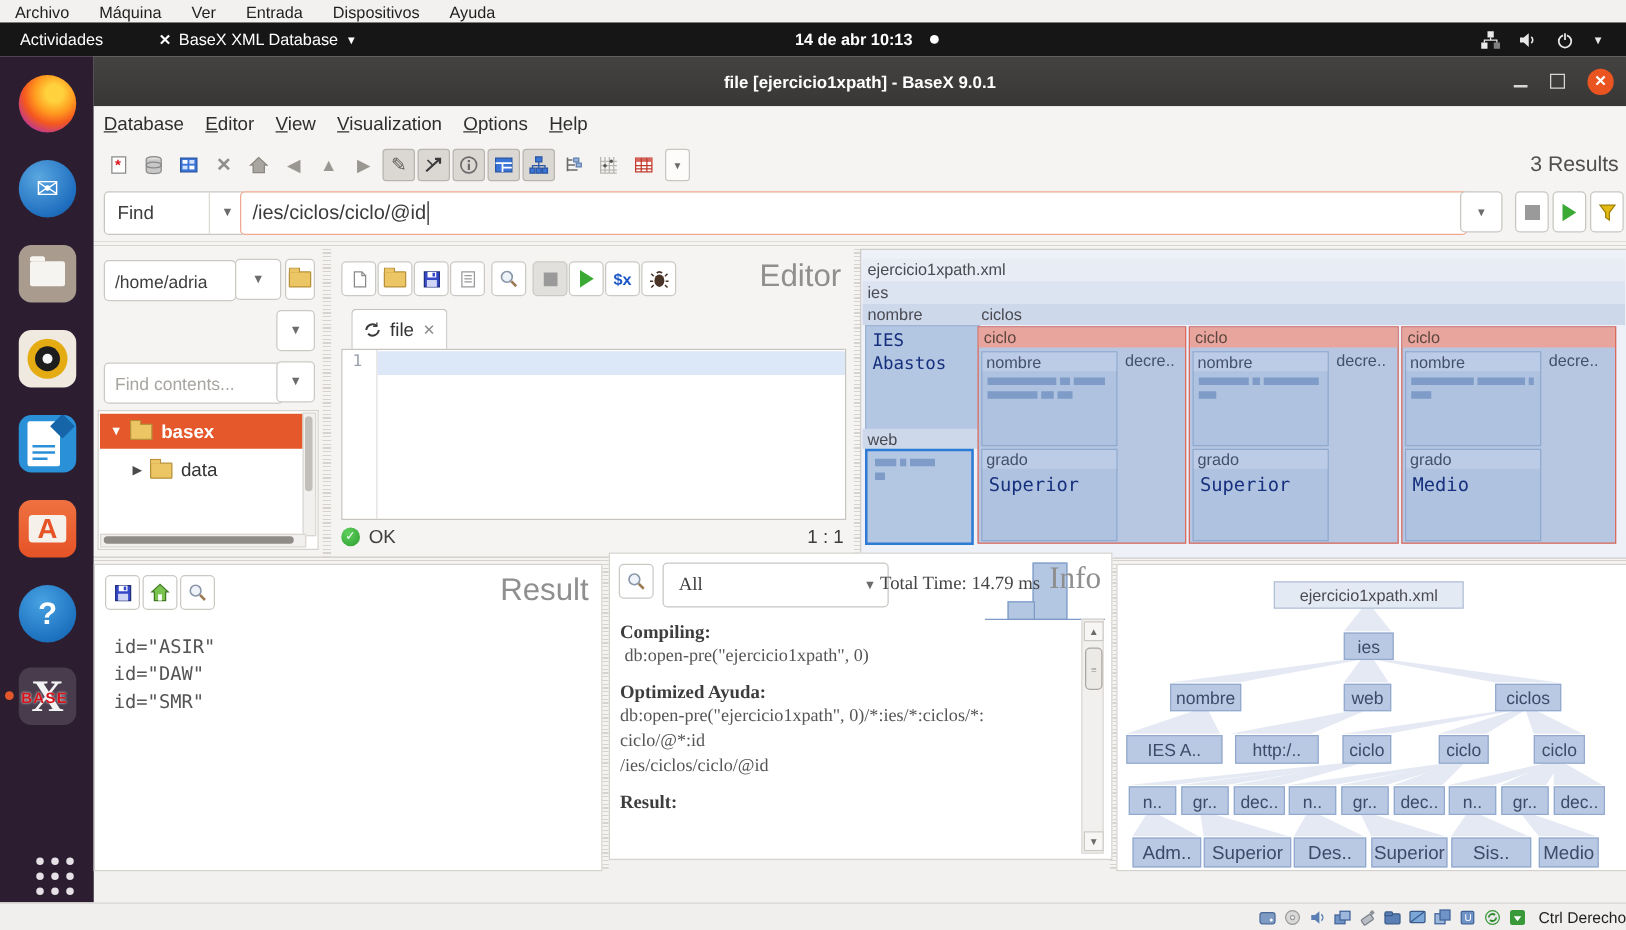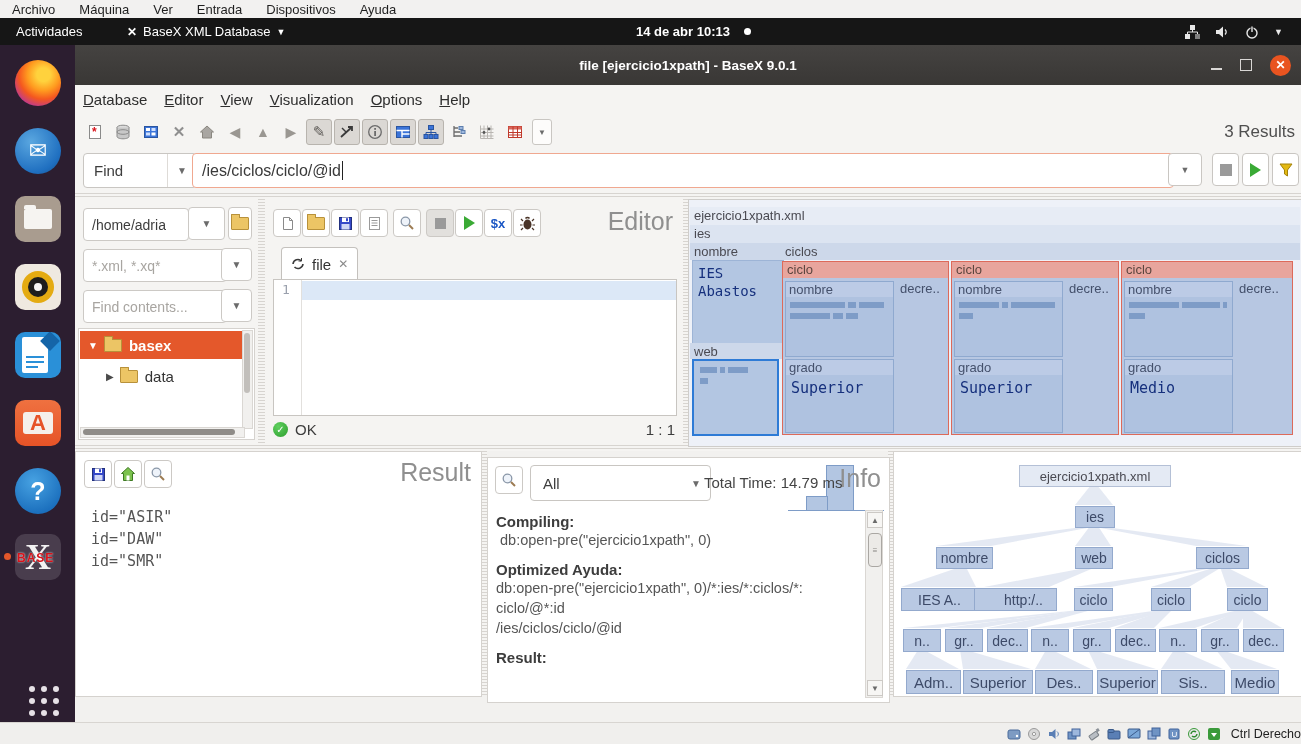--- a/index.html
+++ b/index.html
@@ -337,23 +337,20 @@
   <div class="abs split" style="left:888px;top:451px;width:5px;height:244px;"></div>
 
   <div class="abs" style="left:75px;top:199px;width:183px;height:246px;background:#f5f4f2;">
     <div class="tinput" style="left:8px;top:9px;width:88px;">
       <span style="white-space:nowrap;overflow:hidden;">/home/adria</span>
     </div>
     <button class="arrbtn" style="left:113px;top:8px;width:37px;">▼</button>
     <button class="arrbtn" style="left:153px;top:8px;width:24px;">
       <span class="folder"></span>
     </button>
-    <div class="tinput" style="left:8px;top:50px;width:126px;">
-      <span class="ph">*.xml, *.xq*</span>
-    </div>
     <button class="arrbtn" style="left:146px;top:49px;width:31px;">▼</button>
     <div class="tinput" style="left:8px;top:91px;width:126px;">
       <span class="ph">Find contents...</span>
     </div>
     <button class="arrbtn" style="left:146px;top:90px;width:31px;">▼</button>
 
     <div class="panel abs" style="left:3px;top:129px;width:175px;height:110px;overflow:hidden;">
       <div class="treerow" style="top:2px;background:#e4582b;color:#fff;font-weight:bold;right:9px;">
         <span style="margin:0 6px 0 8px;font-size:10px;">▼</span>
         <span class="folder" style="margin-right:7px;"></span>
@@ -535,21 +532,21 @@
         </svg>
     </button>
     <span class="ptitle abs" style="right:10px;top:6px;">Result</span>
     <div class="mono" style="position:absolute;left:15px;top:54px;font-size:15px;color:#555;line-height:22px;">
       <div>id="ASIR"</div>
       <div>id="DAW"</div>
       <div>id="SMR"</div>
     </div>
   </div>
 
-  <div class="panel abs" style="left:487px;top:457px;width:401px;height:244px;overflow:hidden;">
+  <div class="panel abs" style="left:487px;top:442px;width:401px;height:244px;overflow:hidden;font-family:Liberation Serif, serif;">
     <button class="btn2" style="left:7px;top:8px;">
       <svg width="16" height="16">
           <circle cx="6.5" cy="6.5" r="4.3" fill="#eef3fa" stroke="#8a97a8" stroke-width="1.3"></circle>
           <path d="M10 10l4 4" stroke="#9c7b52" stroke-width="2"></path>
         </svg>
     </button>
     <div class="combo" style="left:42px;top:7px;width:167px;height:34px;padding-left:12px;">
       <span>All</span>
       <span class="arr" style="border-left:none;">▼</span>
     </div>
@@ -607,21 +604,21 @@
         <polygon points="280,198 286,198 329,217 267,217"></polygon>
         <polygon points="322,198 328,198 383,217 337,217"></polygon>
       </g>
     </svg>
     <div class="tnode" style="left:125px;top:13px;width:150px;height:20px;background:#e4eaf4;border-color:#b4c0d6;color:#4a4a52;font-size:13px;">ejercicio1xpath.xml</div>
     <div class="tnode" style="left:181px;top:54px;width:38px;height:20px;">ies</div>
     <div class="tnode" style="left:42px;top:95px;width:55px;height:20px;">nombre</div>
     <div class="tnode" style="left:181px;top:95px;width:36px;height:20px;">web</div>
     <div class="tnode" style="left:302px;top:95px;width:51px;height:20px;">ciclos</div>
     <div class="tnode" style="left:7px;top:136px;width:75px;height:21px;">IES A..</div>
-    <div class="tnode" style="left:80px;top:136px;width:65px;height:21px;padding-left:16px;">http:/..</div>
+    <div class="tnode" style="left:94px;top:136px;width:65px;height:21px;">http:/..</div>
     <div class="tnode" style="left:180px;top:136px;width:37px;height:21px;">ciclo</div>
     <div class="tnode" style="left:257px;top:136px;width:38px;height:21px;">ciclo</div>
     <div class="tnode" style="left:333px;top:136px;width:39px;height:21px;">ciclo</div>
     <div class="tnode" style="left:9px;top:177px;width:36px;height:21px;">n..</div>
     <div class="tnode" style="left:51px;top:177px;width:36px;height:21px;">gr..</div>
     <div class="tnode" style="left:93px;top:177px;width:39px;height:21px;">dec..</div>
     <div class="tnode" style="left:137px;top:177px;width:36px;height:21px;">n..</div>
     <div class="tnode" style="left:179px;top:177px;width:36px;height:21px;">gr..</div>
     <div class="tnode" style="left:221px;top:177px;width:39px;height:21px;">dec..</div>
     <div class="tnode" style="left:265px;top:177px;width:36px;height:21px;">n..</div>

